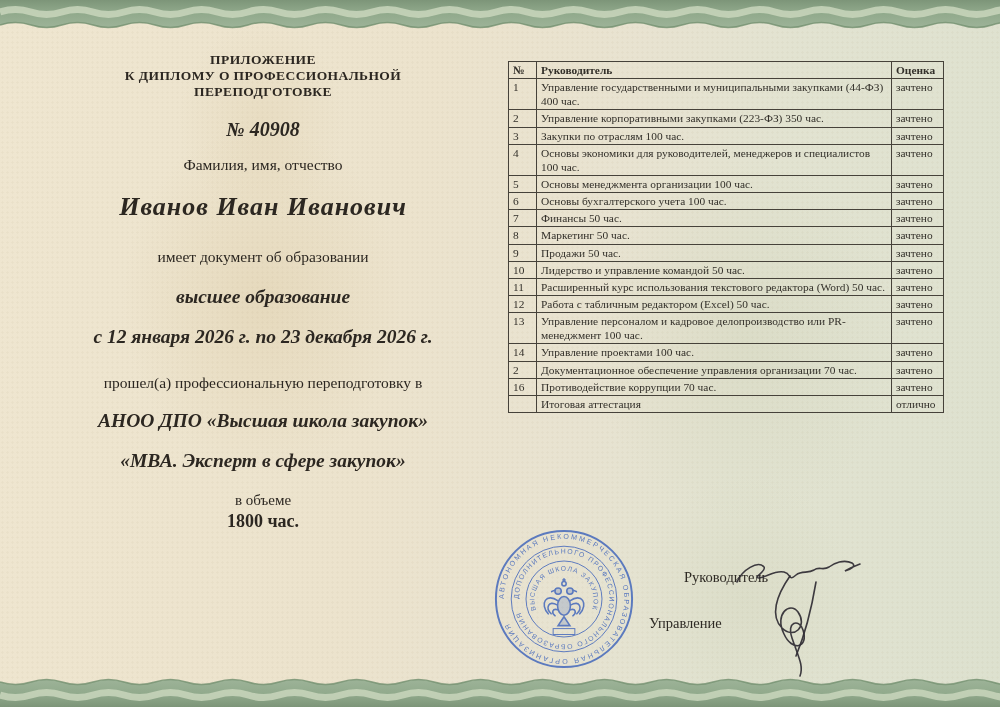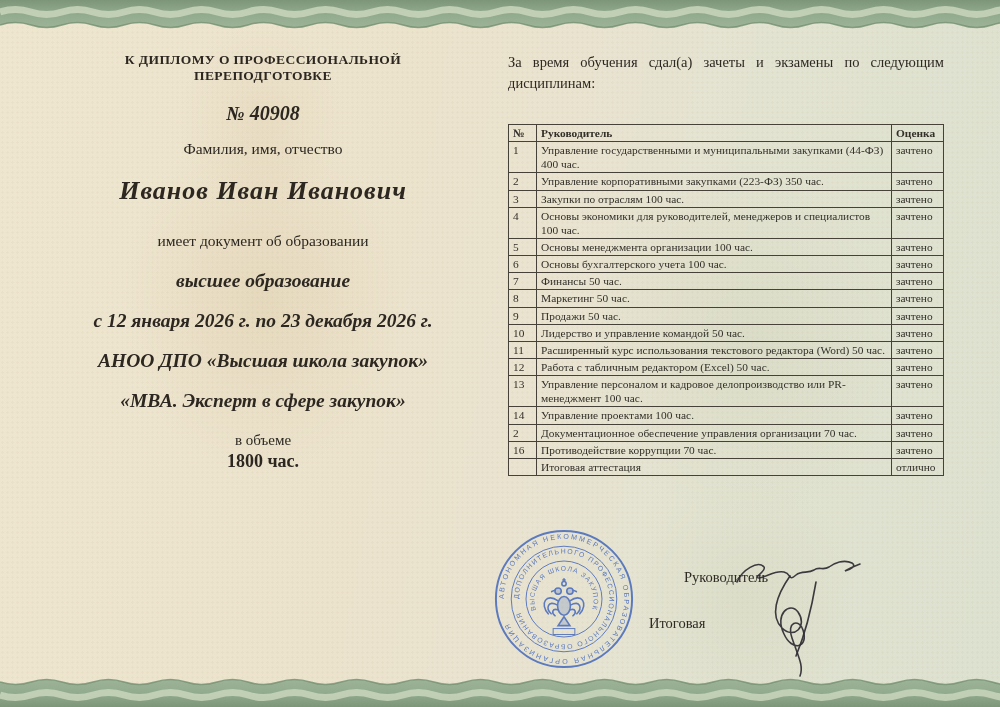--- a/index.html
+++ b/index.html
@@ -83,35 +83,36 @@
           <stop offset="1" stop-color="#9db398"></stop>
         </linearGradient>
       </defs>
       <path class="wave-fill" fill="url(#bandg2)" d="M0 25 q 15.5 -5 31 0 q 15.5 5 31 0 q 15.5 -5 31 0 q 15.5 5 31 0 q 15.5 -5 31 0 q 15.5 5 31 0 q 15.5 -5 31 0 q 15.5 5 31 0 q 15.5 -5 31 0 q 15.5 5 31 0 q 15.5 -5 31 0 q 15.5 5 31 0 q 15.5 -5 31 0 q 15.5 5 31 0 q 15.5 -5 31 0 q 15.5 5 31 0 q 15.5 -5 31 0 q 15.5 5 31 0 q 15.5 -5 31 0 q 15.5 5 31 0 q 15.5 -5 31 0 q 15.5 5 31 0 q 15.5 -5 31 0 q 15.5 5 31 0 q 15.5 -5 31 0 q 15.5 5 31 0 q 15.5 -5 31 0 q 15.5 5 31 0 q 15.5 -5 31 0 q 15.5 5 31 0 q 15.5 -5 31 0 q 15.5 5 31 0 q 15.5 -5 31 0 q 15.5 5 31 0 L1000 0 L0 0 Z"></path>
       <path class="wave-stripe" fill="none" stroke="#c9d6bc" stroke-width="7" opacity="0.85" d="M0 12 q 15.5 -5 31 0 q 15.5 5 31 0 q 15.5 -5 31 0 q 15.5 5 31 0 q 15.5 -5 31 0 q 15.5 5 31 0 q 15.5 -5 31 0 q 15.5 5 31 0 q 15.5 -5 31 0 q 15.5 5 31 0 q 15.5 -5 31 0 q 15.5 5 31 0 q 15.5 -5 31 0 q 15.5 5 31 0 q 15.5 -5 31 0 q 15.5 5 31 0 q 15.5 -5 31 0 q 15.5 5 31 0 q 15.5 -5 31 0 q 15.5 5 31 0 q 15.5 -5 31 0 q 15.5 5 31 0 q 15.5 -5 31 0 q 15.5 5 31 0 q 15.5 -5 31 0 q 15.5 5 31 0 q 15.5 -5 31 0 q 15.5 5 31 0 q 15.5 -5 31 0 q 15.5 5 31 0 q 15.5 -5 31 0 q 15.5 5 31 0 q 15.5 -5 31 0 q 15.5 5 31 0"></path>
       <path class="wave-line" fill="none" stroke="#73906f" stroke-width="1.5" opacity="0.8" d="M0 25 q 15.5 -5 31 0 q 15.5 5 31 0 q 15.5 -5 31 0 q 15.5 5 31 0 q 15.5 -5 31 0 q 15.5 5 31 0 q 15.5 -5 31 0 q 15.5 5 31 0 q 15.5 -5 31 0 q 15.5 5 31 0 q 15.5 -5 31 0 q 15.5 5 31 0 q 15.5 -5 31 0 q 15.5 5 31 0 q 15.5 -5 31 0 q 15.5 5 31 0 q 15.5 -5 31 0 q 15.5 5 31 0 q 15.5 -5 31 0 q 15.5 5 31 0 q 15.5 -5 31 0 q 15.5 5 31 0 q 15.5 -5 31 0 q 15.5 5 31 0 q 15.5 -5 31 0 q 15.5 5 31 0 q 15.5 -5 31 0 q 15.5 5 31 0 q 15.5 -5 31 0 q 15.5 5 31 0 q 15.5 -5 31 0 q 15.5 5 31 0 q 15.5 -5 31 0 q 15.5 5 31 0"></path>
     </svg>
   </div>
 
   <div class="left-col">
+    <div class="t-caps">ПРИЛОЖЕНИЕ</div>
     <div class="t-caps">К ДИПЛОМУ О ПРОФЕССИОНАЛЬНОЙ ПЕРЕПОДГОТОВКЕ</div>
     <div class="t-num">№ 40908</div>
     <div class="t-label">Фамилия, имя, отчество</div>
     <div class="t-fio">Иванов Иван Иванович</div>
     <div class="t-label2">имеет документ об образовании</div>
     <div class="t-bi">высшее образование</div>
     <div class="t-bi-s18">с 12 января 2026 г. по 23 декабря 2026 г.</div>
+    <div class="t-label2">прошел(а) профессиональную переподготовку в</div>
     <div class="t-bi-s18">АНОО ДПО «Высшая школа закупок»</div>
     <div class="t-bi-s18">«МВА. Эксперт в сфере закупок»</div>
     <div class="t-vol-label">в объеме</div>
     <div class="t-vol">1800 час.</div>
   </div>
 
   <div class="right-col">
-    <div class="intro">За время обучения сдал(а) зачеты и экзамены по следующим дисциплинам:</div>
     <table class="grades">
       <colgroup>
           <col class="col-num">
           <col>
           <col class="col-grade">
         </colgroup>
       <thead>
         <tr>
           <th>№</th>
           <th>Руководитель</th>
@@ -229,20 +230,20 @@
       <circle cx="69" cy="67" r="3.2" fill="#4d6fbd" fill-opacity=".3"></circle>
       <circle cx="81" cy="67" r="3.2" fill="#4d6fbd" fill-opacity=".3"></circle>
       <path d="M66 66 L62.5 67.5 M84 66 L87.5 67.5"></path>
       <circle cx="75" cy="59.5" r="2.2"></circle>
       <path d="M75 57 L75 54.5 M73.8 55.7 L76.2 55.7"></path>
       <rect x="64" y="105" width="22" height="6" stroke-width="1"></rect>
     </g>
   </svg>
 
   <div class="sign-label sign-label-head">Руководитель</div>
-  <div class="sign-label sign-label-sec">Итоговая</div>
+  <div class="sign-label sign-label-sec">Управление</div>
   <svg class="sign-svg" width="200" height="170" viewBox="0 0 200 170">
     <path d="M25 62 C30 50 46 40 52 47 C55 51 40 58 47 58 C56 57 62 50 72 52 C80 54 76 62 84 55 C90 50 96 54 102 50 C107 46 111 51 117 47 C122 43 132 39 140 43 C145 46 138 50 133 51 C136 49 143 46 148 44"></path>
     <path d="M78 56 C64 76 58 96 70 108 C82 120 96 106 86 92 C78 81 62 94 72 114 C80 132 97 128 91 110 C87 98 74 102 80 118 C86 136 92 146 88 156"></path>
     <path d="M104 62 C100 86 94 112 84 136"></path>
   </svg>
 
 </div>
 
 </body></html>

